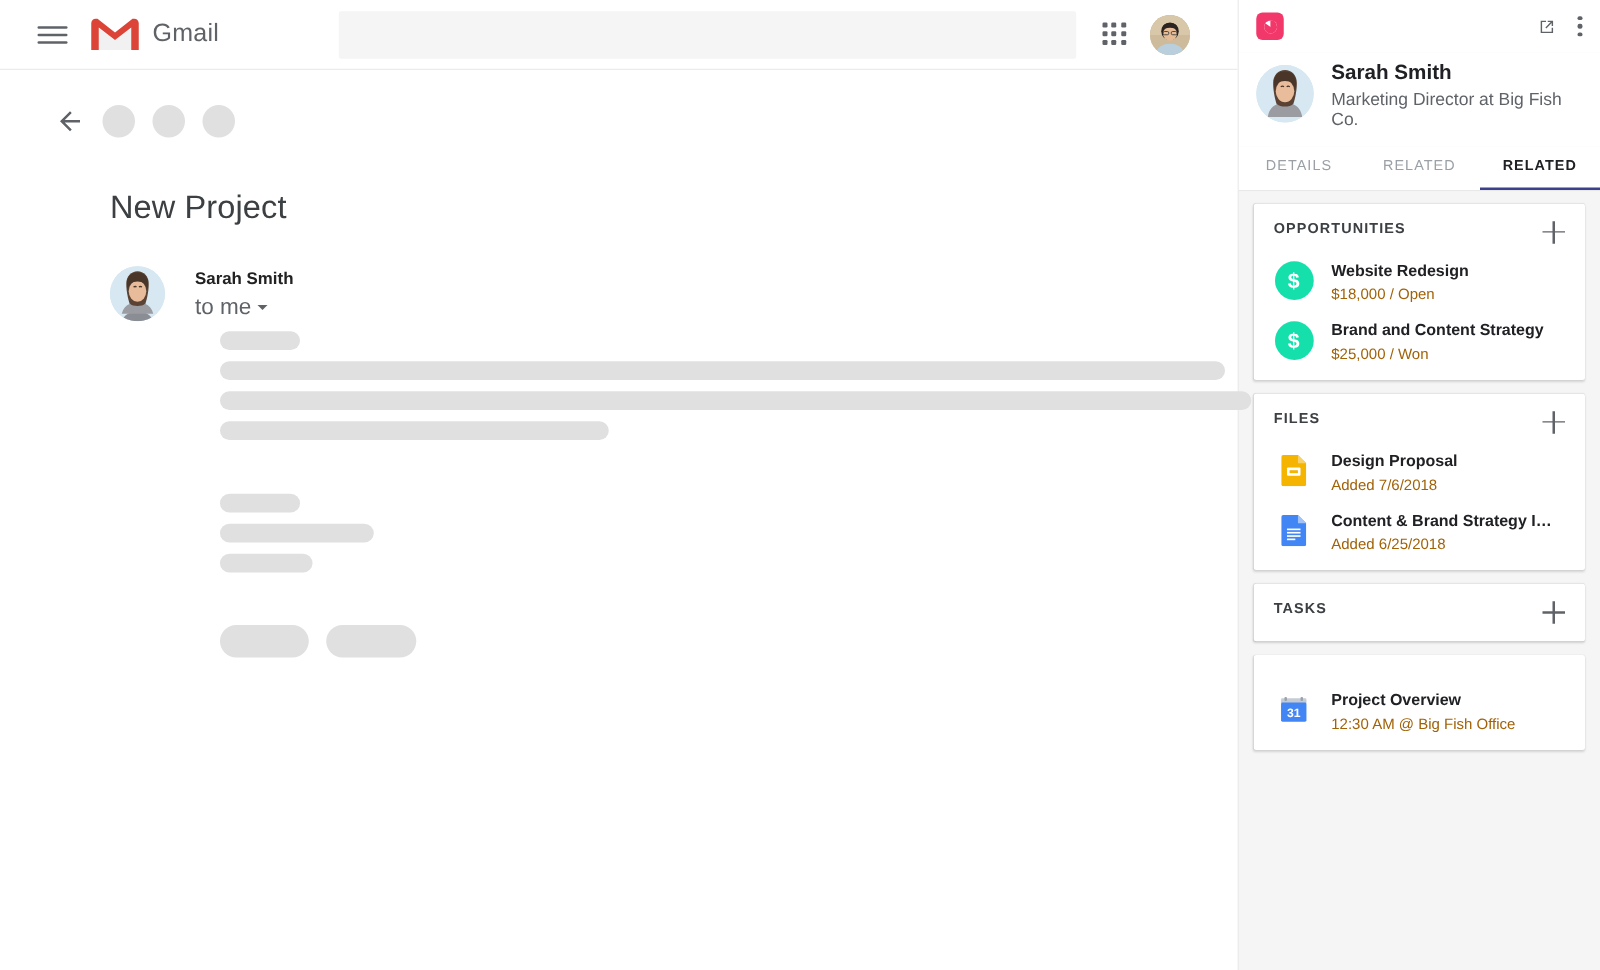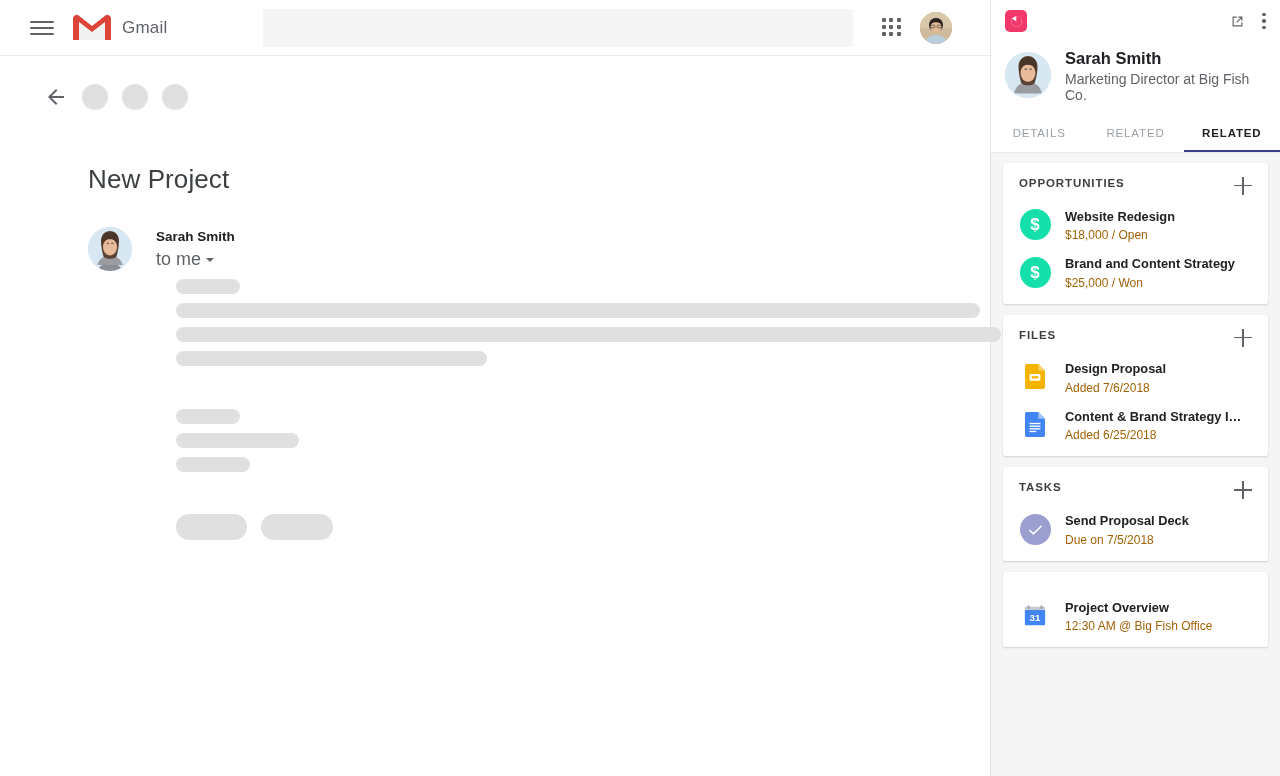--- a/index.html
+++ b/index.html
@@ -18,41 +18,41 @@
     height: 56px; display:flex; align-items:center;
     border-bottom: 1px solid #ebebeb;
     padding: 0 16px;
   }
   .hamburger { width: 24px; height: 24px; margin-left: 14px; margin-right: 18px;
     display:flex; flex-direction:column; justify-content:center; gap:4px; cursor:pointer; }
   .hamburger span { display:block; height:2px; background:#5f6368; border-radius:1px; }
 
   .gmail-logo-wrap { display:flex; align-items:center; gap:10px; }
   .gmail-mark { width: 40px; height: 30px; }
-  .gmail-word { font-size: 17px; color:#5f6368; letter-spacing:.2px; font-family:"Liberation Sans",sans-serif; }
+  .gmail-word { font-size: 20px; color:#5f6368; letter-spacing:.2px; font-family:"Liberation Sans",sans-serif; }
 
   .search-bar {
     width: 590px; height: 38px; background:#f5f5f5; border-radius:2px;
     margin-left: 96px; cursor:text;
   }
 
   .header-right { margin-left:auto; display:flex; align-items:center; gap:18px; padding-right: 22px;}
   .apps-grid { width:20px; height:20px; display:grid; grid-template-columns:repeat(3,1fr);
     grid-template-rows:repeat(3,1fr); gap:2px; cursor:pointer; }
   .apps-grid i { display:block; width:4px; height:4px; background:#5f6368; border-radius:1px; }
   .user-avatar { width:32px; height:32px; border-radius:50%; overflow:hidden; cursor:pointer;
      background:#d8cdb4; position:relative; }
 
   
   .mail-toolbar { display:flex; align-items:center; gap:14px; padding: 28px 0 0 44px; }
   .back-arrow { width:24px; height:24px; cursor:pointer; }
   .ghost-circle { width:26px; height:26px; border-radius:50%; background:#e0e0e0; }
 
   .mail-body { padding-left: 88px; padding-right: 40px; }
-  .mail-subject { font-size:26px; color:#3c4043; font-weight:400; margin-top: 54px; letter-spacing:.1px; }
+  .mail-subject { font-size:26px; color:#3c4043; font-weight:400; margin-top: 40px; letter-spacing:.1px; }
 
   .mail-meta { display:flex; margin-top:32px; }
   .sender-avatar { width:44px; height:44px; border-radius:50%; overflow:hidden; flex:0 0 44px;
      background:#cfe3ef; position:relative; }
   .meta-text { margin-left: 24px; padding-top: 2px; }
   .sender-name { font-size:13.5px; font-weight:bold; color:#222; }
   .to-line { font-size:18px; color:#5f6368; margin-top:5px; display:flex; align-items:center; gap:5px; cursor:pointer;}
   .caret { width:0;height:0;border-left:4px solid transparent;border-right:4px solid transparent;border-top:4px solid #5f6368;}
 
   .skeleton { background:#e0e0e0; border-radius:9px; }
@@ -322,33 +322,20 @@
             <div class="row-sub">Added 6/25/2018</div>
           </div>
         </div>
       </div>
 
       <div class="card">
         <div class="card-head">
           <div class="card-title">TASKS</div>
           <div class="plus"></div>
         </div>
-        <div class="row">
-          <div class="row-icon">
-            <div class="circ task">
-              <svg viewBox="0 0 24 24" width="19" height="19">
-                <path d="M9.3 16.2 5.1 12l-1.4 1.4 5.6 5.6L20.4 7.9 19 6.5z" fill="#fff"></path>
-              </svg>
-            </div>
-          </div>
-          <div>
-            <div class="row-title">Send Proposal Deck</div>
-            <div class="row-sub">Due on 7/5/2018</div>
-          </div>
-        </div>
       </div>
 
       <div class="card">
         <div class="row">
           <div class="row-icon">
             <svg viewBox="0 0 26 26" width="22" height="22">
               <rect x="1" y="2" width="24" height="5" rx="1.2" fill="#c5cbd3"></rect>
               <rect x="4.2" y="0.6" width="2.4" height="4" rx="1" fill="#9aa2ad"></rect>
               <rect x="19.4" y="0.6" width="2.4" height="4" rx="1" fill="#9aa2ad"></rect>
               <rect x="1" y="6" width="24" height="18" rx="1.4" fill="#4285f4"></rect>

